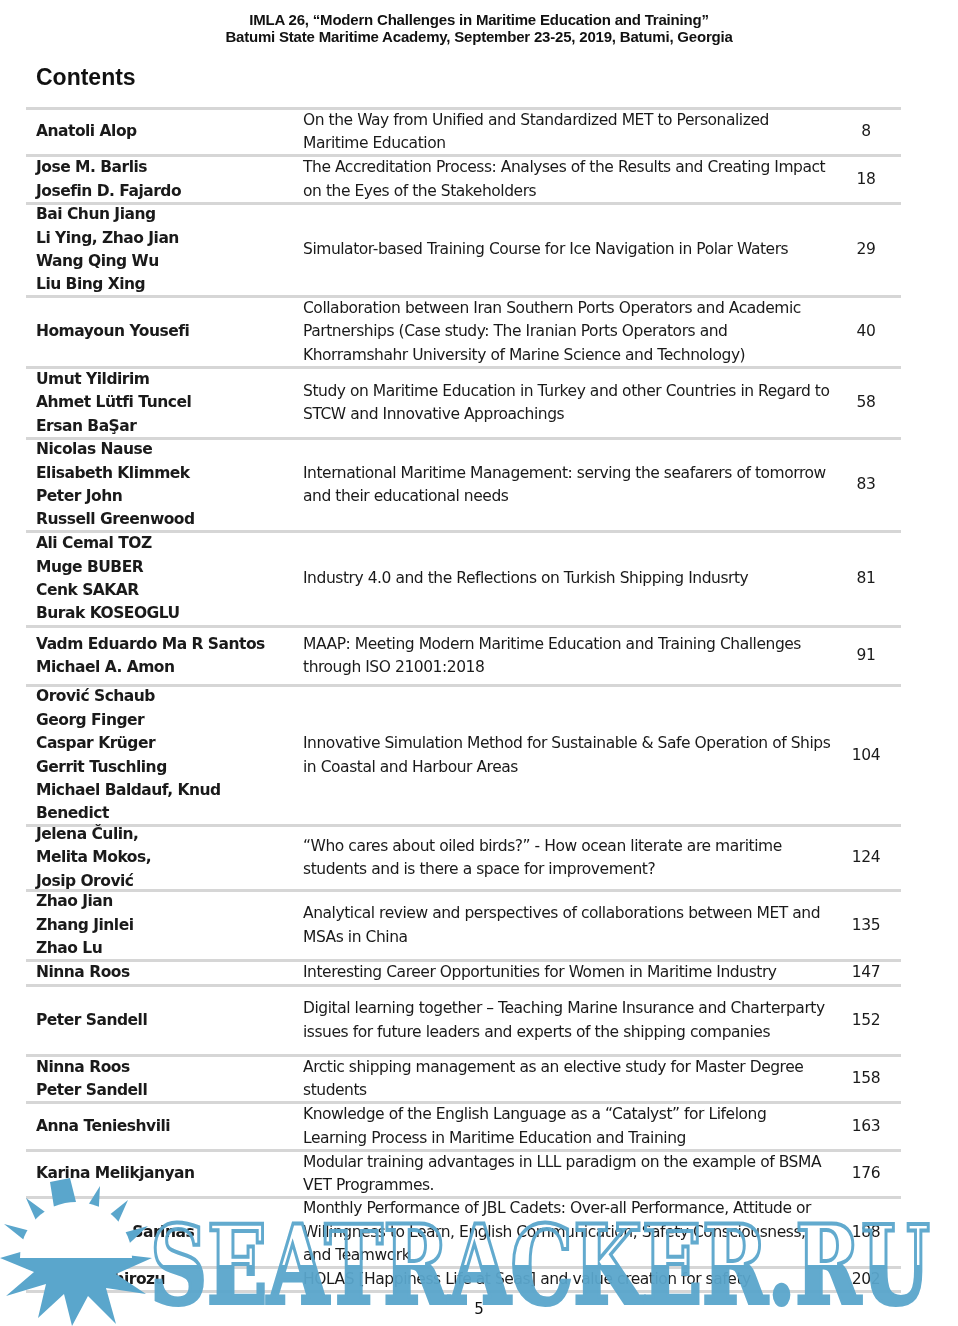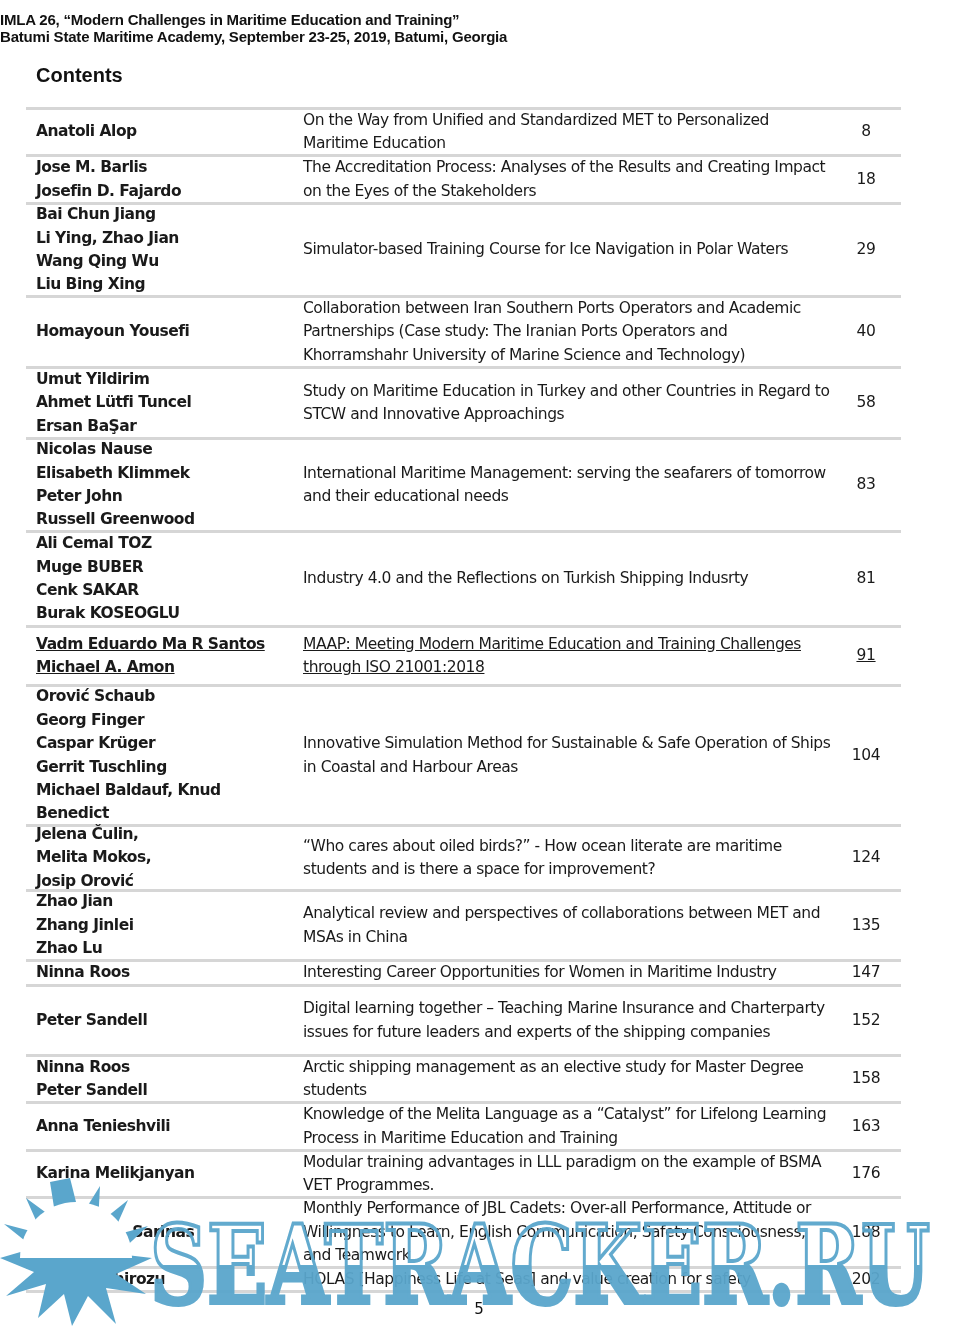--- a/index.html
+++ b/index.html
@@ -1,24 +1,24 @@
 <!DOCTYPE html>
 <html><head>
 <meta charset="utf-8">
 <style>
   html, body { margin: 0; padding: 0; background: #ffffff; }
   body { width: 958px; height: 1326px; position: relative; overflow: hidden; color: #111; }
   .header {
-    position: absolute; top: 11px; left: 0; width: 958px; text-align: left;
+    position: absolute; top: 11px; left: 0; width: 958px; text-align: center;
     font-family: "Liberation Sans", sans-serif; font-weight: bold; font-size: 15px;
     line-height: 17px; color: #111; letter-spacing: -0.2px;
   }
   .title {
     position: absolute; top: 64px; left: 36px;
-    font-family: "Liberation Sans", sans-serif; font-weight: bold; font-size: 20px; color: #111;
+    font-family: "Liberation Sans", sans-serif; font-weight: bold; font-size: 23px; color: #111;
   }
   .toc {
     position: absolute; left: 26px; top: 107px; width: 875px;
     border-top: 3px solid #d6d6d6;
   }
   .row {
     display: flex; align-items: center;
     border-bottom: 3px solid #d6d6d6;
     box-sizing: border-box;
     font-family: "DejaVu Sans", sans-serif;
@@ -101,21 +101,21 @@
     <div class="row" style="height: 95px;">
       <div class="authors">
         <div>Ali Cemal TOZ</div>
         <div>Muge BUBER</div>
         <div>Cenk SAKAR</div>
         <div>Burak KOSEOGLU</div>
       </div>
       <div class="paper-title">Industry 4.0 and the Reflections on Turkish Shipping Indusrty</div>
       <div class="page-num">81</div>
     </div>
-    <div class="row" style="height: 59px; text-decoration: underline;">
+    <div class="row" style="height: 59px;">
       <div class="authors">
         <div>Vadm Eduardo Ma R Santos</div>
         <div>Michael A. Amon</div>
       </div>
       <div class="paper-title">MAAP: Meeting Modern Maritime Education and Training Challenges through ISO 21001:2018</div>
       <div class="page-num">91</div>
     </div>
     <div class="row" style="height: 140px;">
       <div class="authors">
         <div>Orović Schaub</div>
@@ -165,21 +165,21 @@
         <div>Ninna Roos</div>
         <div>Peter Sandell</div>
       </div>
       <div class="paper-title">Arctic shipping management as an elective study for Master Degree students</div>
       <div class="page-num">158</div>
     </div>
     <div class="row" style="height: 48px;">
       <div class="authors">
         <div>Anna Tenieshvili</div>
       </div>
-      <div class="paper-title">Knowledge of the Melita Language as a “Catalyst” for Lifelong Learning Process in Maritime Education and Training</div>
+      <div class="paper-title">Knowledge of the English Language as a “Catalyst” for Lifelong Learning Process in Maritime Education and Training</div>
       <div class="page-num">163</div>
     </div>
     <div class="row" style="height: 47px;">
       <div class="authors">
         <div>Karina Melikjanyan</div>
       </div>
       <div class="paper-title">Modular training advantages in LLL paradigm on the example of BSMA VET Programmes.</div>
       <div class="page-num">176</div>
     </div>
     <div class="row" style="height: 70px;">

